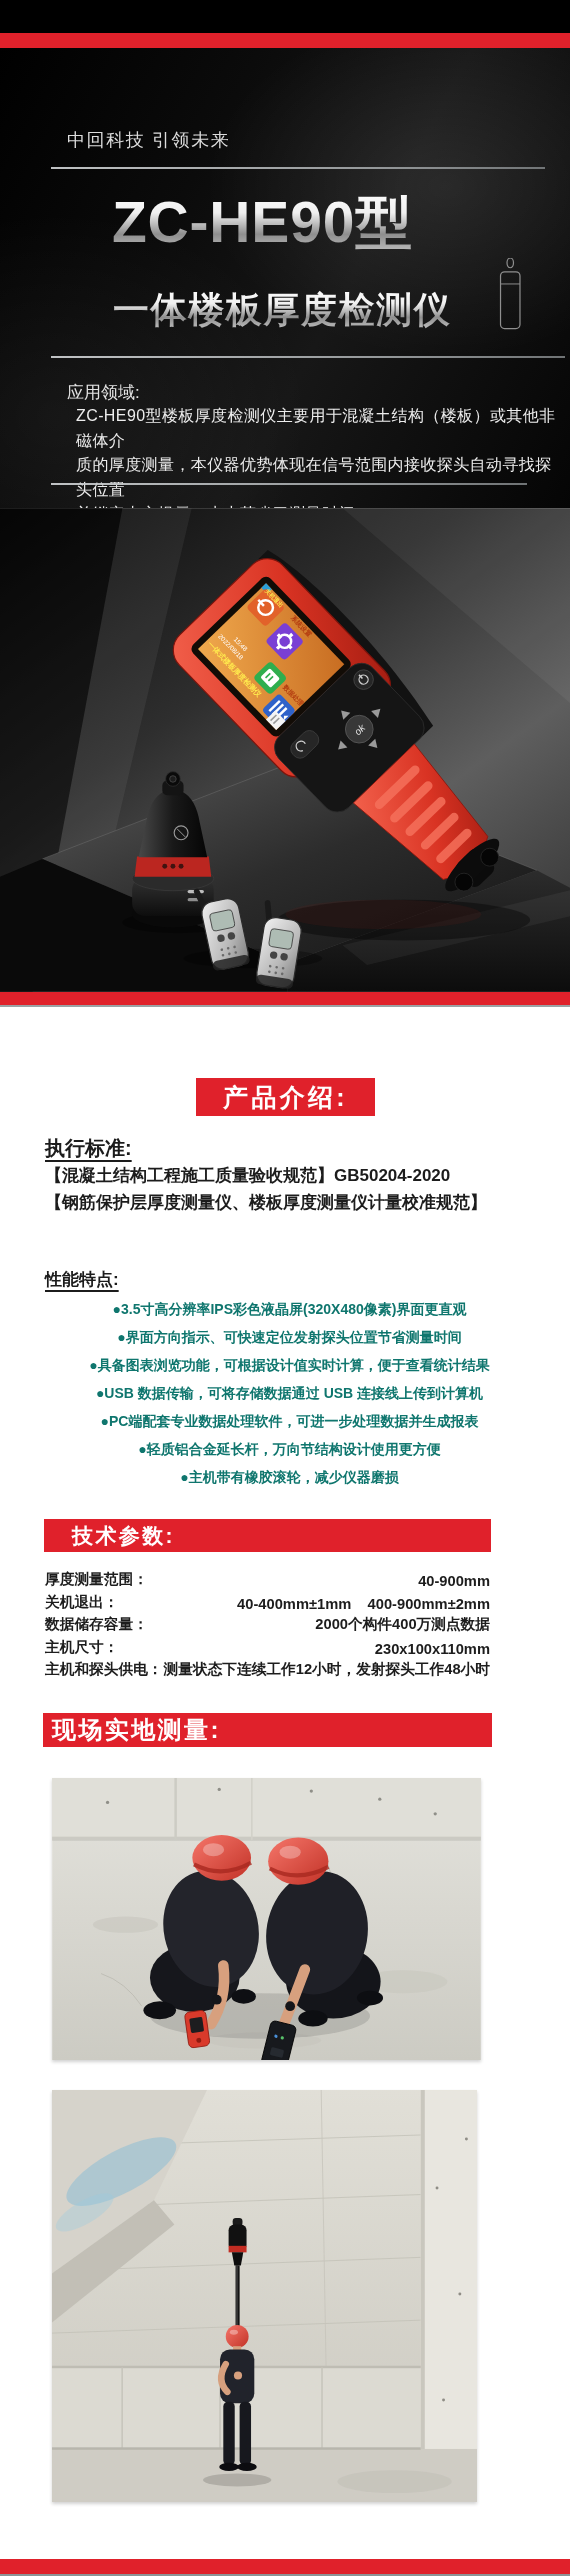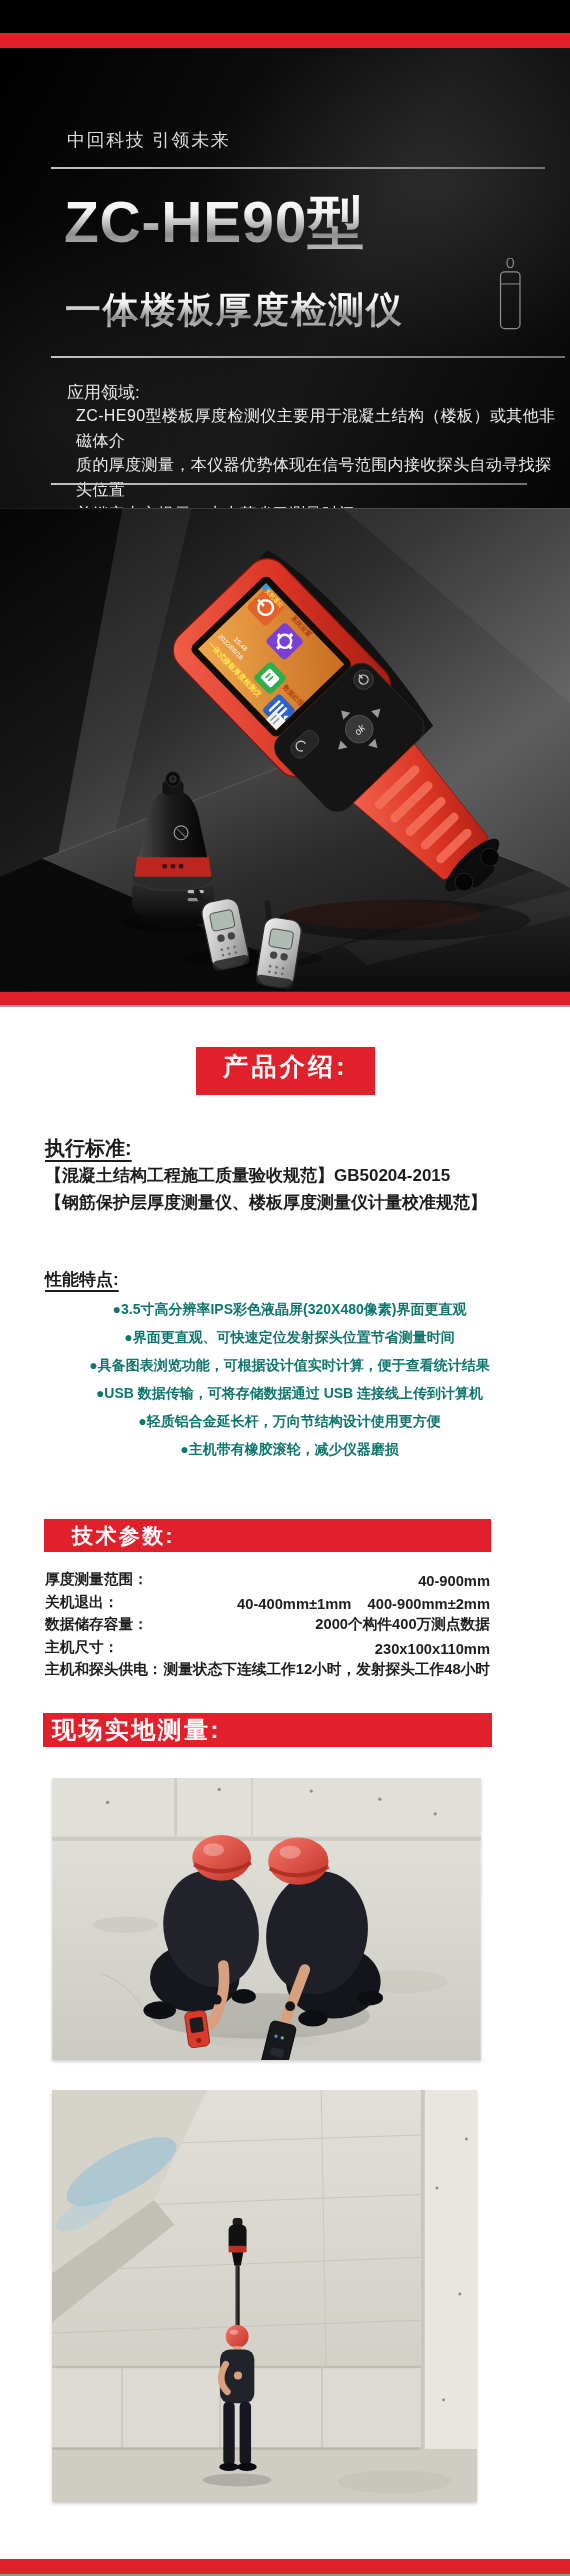--- a/index.html
+++ b/index.html
@@ -16,35 +16,35 @@
     background:
       radial-gradient(343px 245px at 78% 30%, rgba(255,255,255,0.09), rgba(255,255,255,0) 70%),
       radial-gradient(424px 343px at 10% 80%, rgba(255,255,255,0.05), rgba(255,255,255,0) 60%),
       linear-gradient(118deg,#000 0%,#0b0b0b 32%,#171717 58%,#050505 100%);}
   .brand-line{left:67px;top:80px;font-size:18px;letter-spacing:1.6px;color:#dcdcdc;font-weight:500;}
   .hr{height:1.6px;background:linear-gradient(90deg,#cfd2d4,#9fa3a5 65%,#787c7e);opacity:.92;}
   .hr1{left:51px;top:119px;width:494px;}
   .hr2{left:51px;top:308px;width:514px;}
   .hr3{left:51px;top:435px;width:476px;}
   .metal{background:linear-gradient(180deg,#ffffff 0%,#f0f0f0 36%,#8e8e8e 64%,#d8d8d8 100%);
-         -webkit-background-clip:text;background-clip:text;color:transparent;}
+         -webkit-background-clip:text;background-clip:text;color:transparent;margin-left:48px;}
   .model{left:64px;top:137px;font-size:57px;font-weight:700;letter-spacing:0.8px;}
   .product-name{left:65px;top:238px;font-size:36px;font-weight:700;letter-spacing:1.6px;}
   .bottle-icon{left:498px;top:210px;}
   .app-label{left:67px;top:333px;font-size:17px;color:#e3e3e3;font-weight:500;}
   .app-par{left:51px;top:356px;width:489px;font-size:16px;line-height:24.5px;
            letter-spacing:0.4px;color:#ededed;font-weight:400;margin-left:25px;}
 
   
   .scene{left:0;top:508px;width:571px;height:484px;}
   .red-divider{left:0;top:992px;width:571px;height:13px;background:#e0212b;}
   .gray-line1{left:0;top:1005px;width:571px;height:2.4px;background:#9ba1a4;}
 
   
-  .intro-badge{left:196px;top:1047px;width:179px;height:48px;background:#e0212b;
+  .intro-badge{left:196px;top:1078px;width:179px;height:38px;background:#e0212b;
     color:#fff;font-size:25px;font-weight:700;letter-spacing:3.3px;text-align:center;line-height:38px;}
   .std-heading{left:45px;top:1135px;font-size:20px;font-weight:700;color:#1c1c1c;
     text-decoration:underline;text-underline-offset:4.9px;text-decoration-thickness:1.6px;}
   .std-lines{left:45px;top:1162px;width:489px;font-size:17px;font-weight:600;color:#1c1c1c;}
   .std-lines div{height:27px;line-height:27px;}
   .feat-heading{left:45px;top:1268px;font-size:17px;font-weight:700;color:#1c1c1c;
     text-decoration:underline;text-underline-offset:4.9px;text-decoration-thickness:1.6px;}
   .feat-list{left:45px;top:1295px;width:489px;font-size:14px;font-weight:600;color:#0f766e;text-align:center;}
   .feat-list div{height:28px;line-height:28px;}
   .banner{background:#e0212b;color:#fff;font-weight:700;}
@@ -275,30 +275,31 @@
   </svg>
   </div>
 
   <div class="abs red-divider"></div>
   <div class="abs gray-line1"></div>
 
   <div class="abs intro-badge">产品介绍:</div>
 
   <div class="abs std-heading">执行标准:</div>
   <div class="abs std-lines">
-    <div>【混凝土结构工程施工质量验收规范】GB50204-2015</div>
+    <div>【混凝土结构工程施工质量验收规范】GB50204-2020</div>
     <div>【钢筋保护层厚度测量仪、楼板厚度测量仪计量校准规范】</div>
   </div>
 
   <div class="abs feat-heading">性能特点:</div>
   <div class="abs feat-list">
     <div>●3.5寸高分辨率IPS彩色液晶屏(320X480像素)界面更直观</div>
-    <div>●界面更直观、可快速定位发射探头位置节省测量时间</div>
+    <div>●界面方向指示、可快速定位发射探头位置节省测量时间</div>
     <div>●具备图表浏览功能，可根据设计值实时计算，便于查看统计结果</div>
     <div>●USB 数据传输，可将存储数据通过 USB 连接线上传到计算机</div>
+    <div>●PC端配套专业数据处理软件，可进一步处理数据并生成报表</div>
     <div>●轻质铝合金延长杆，万向节结构设计使用更方便</div>
     <div>●主机带有橡胶滚轮，减少仪器磨损</div>
   </div>
 
   <div class="abs banner tech-banner">技术参数:</div>
   <div class="abs specs">
     <div class="spec-row">
       <span>厚度测量范围：</span>
       <span class="spec-value">40-900mm</span>
     </div>

